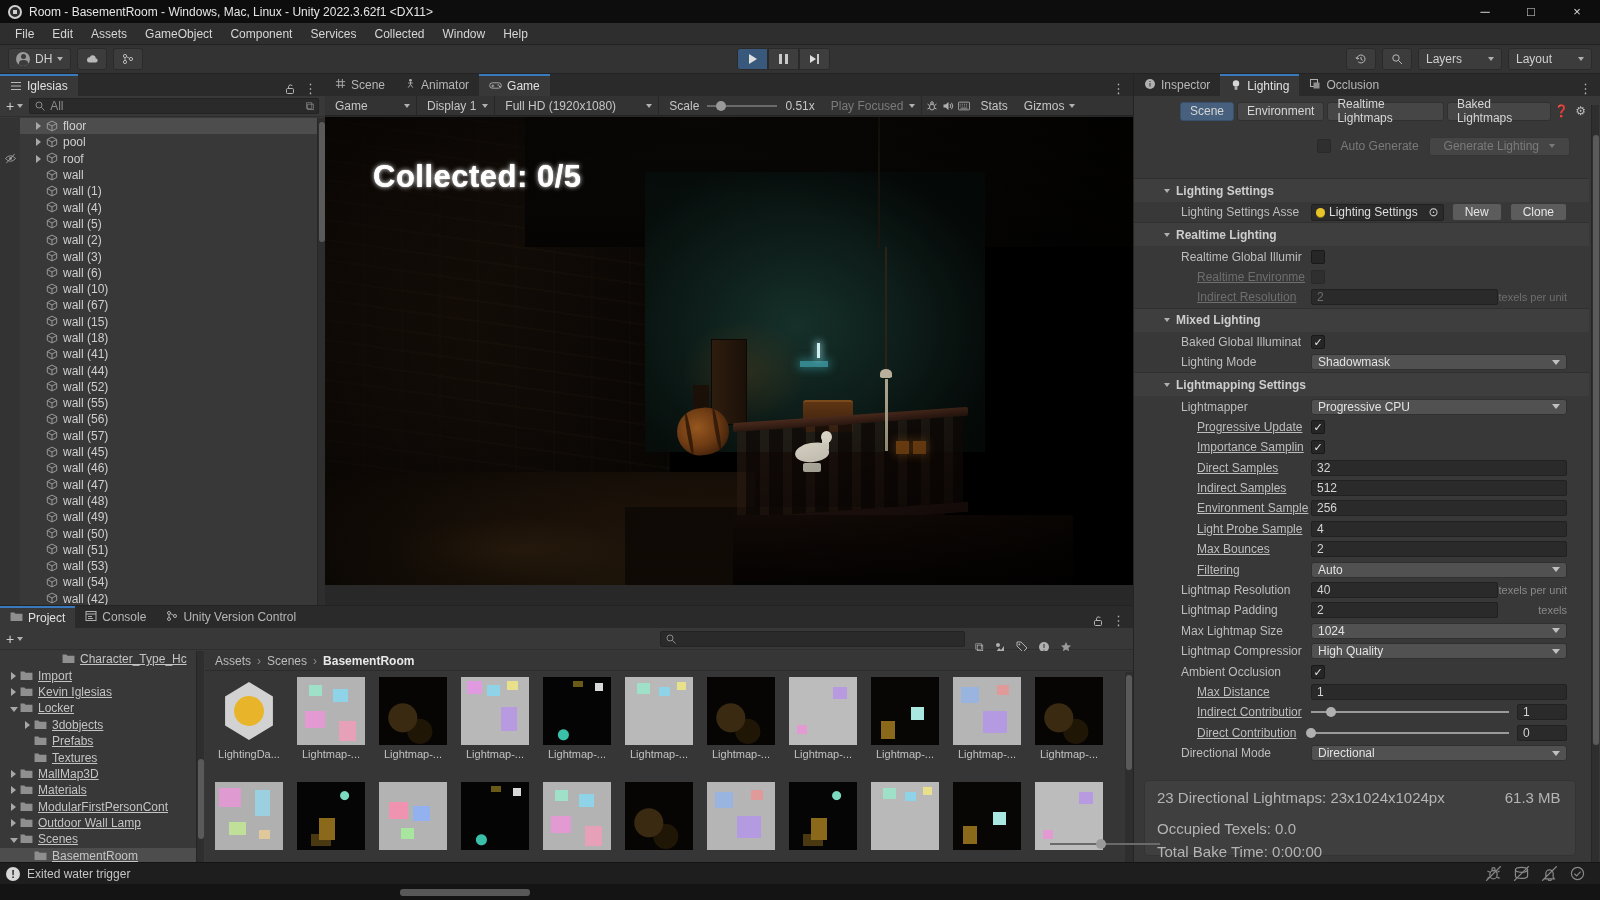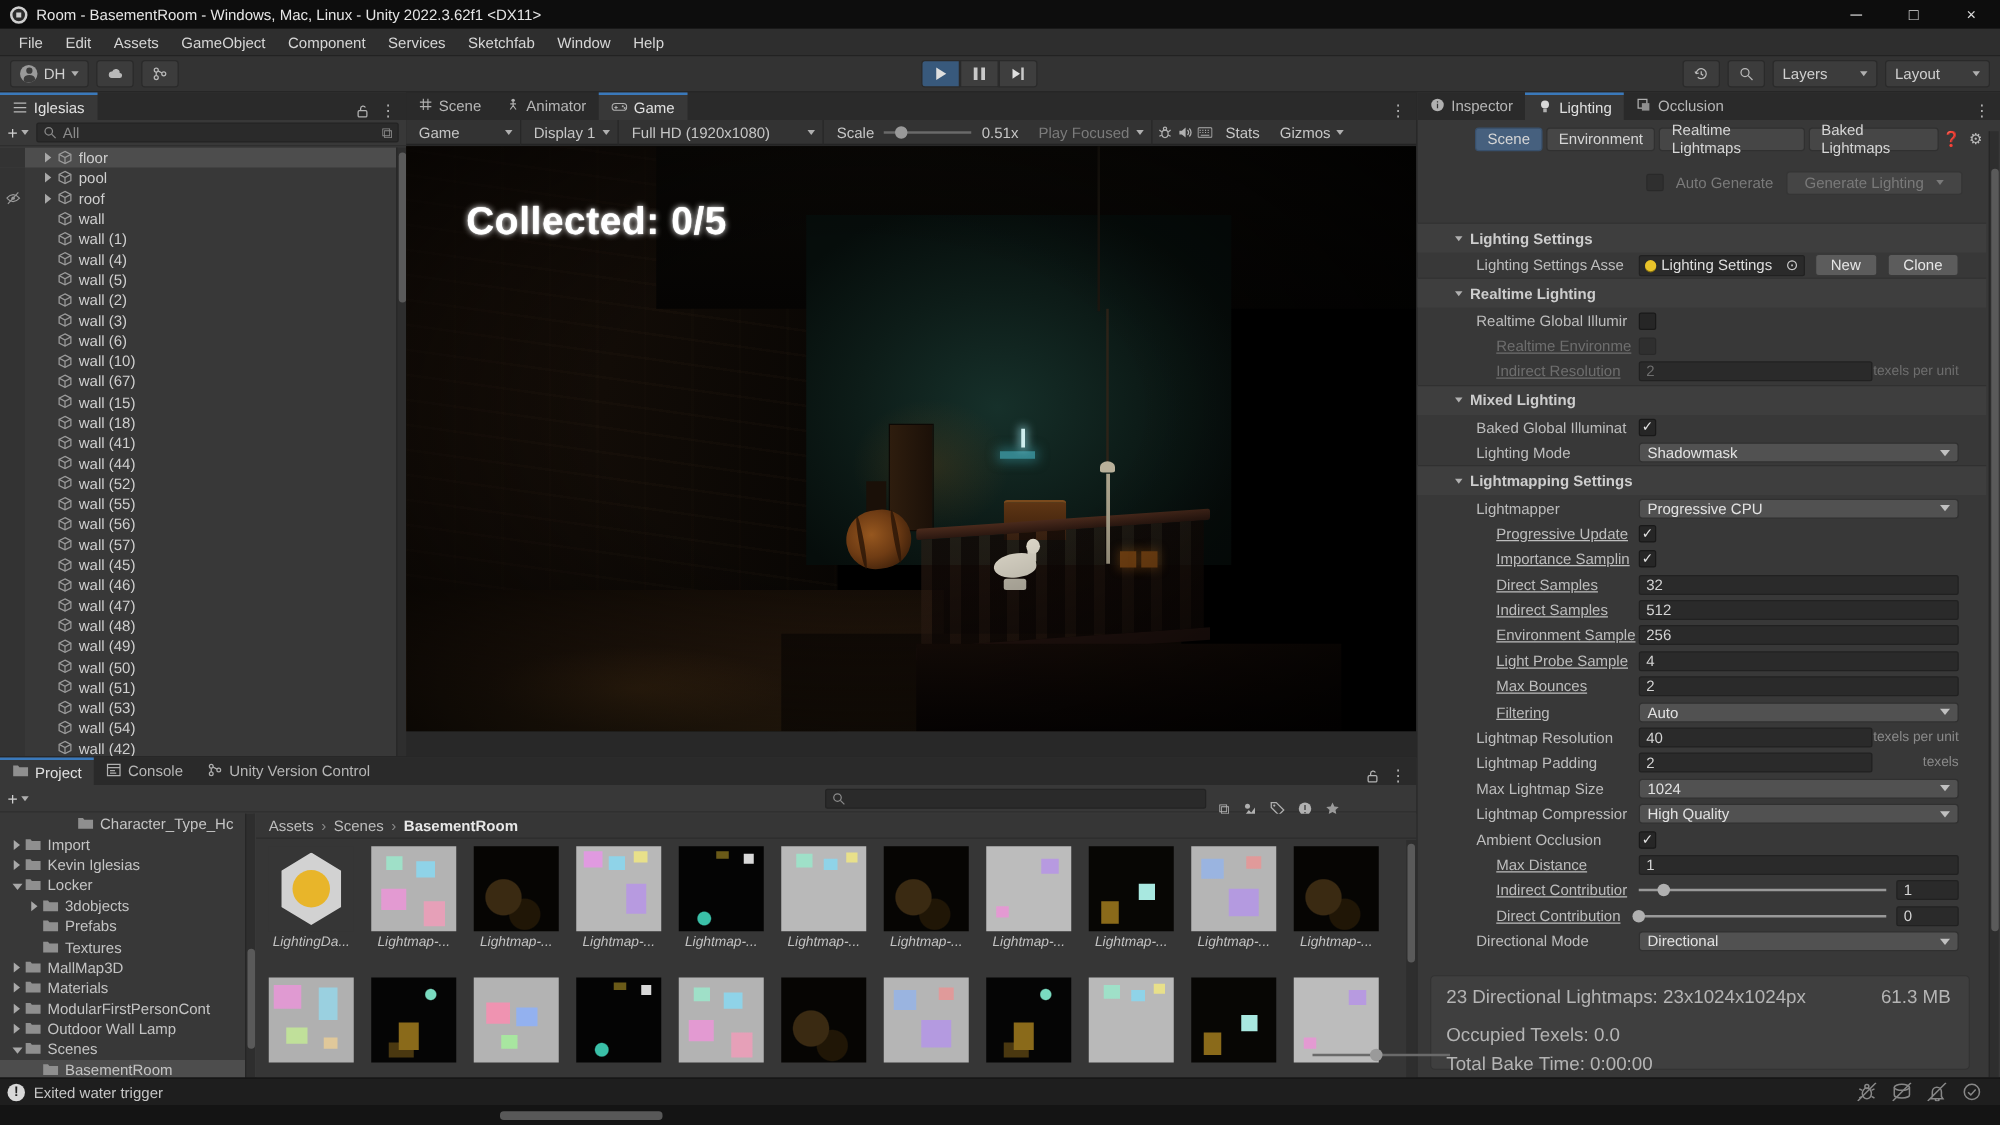--- a/index.html
+++ b/index.html
@@ -149,30 +149,30 @@
   #lt-stats { position:absolute; left:10px; top:706px; width:432px; height:76px; background:#3f3f3f; border:1px solid #333; border-radius:4px; padding:8px 12px; color:#b4b4b4; font-size:15px; }
   #lt-stats .srow { display:flex; margin-bottom:6px; }
   #lt-stats .ssize { margin-left:60px; }
 
   
   #project { left:0; top:605px; width:1133px; height:257px; background:#383838; border-top:1px solid #232323; }
   #proj-toolbar { height:22px; display:flex; align-items:center; padding:0 6px; border-bottom:1px solid #2e2e2e; }
   #proj-search { position:absolute; left:660px; top:25px; width:305px; height:16px; background:#2a2a2a; border:1px solid #232323; border-radius:2px; display:flex; align-items:center; padding:0 4px; gap:4px; color:#8a8a8a; }
   .pt-icons { position:absolute; left:975px; top:24px; display:flex; gap:10px; align-items:center; color:#b0b0b0; }
   #proj-tree { position:absolute; left:0; top:45px; width:204px; height:212px; overflow:hidden; border-right:1px solid #2c2c2c; }
-  .frow { display:flex; align-items:center; height:16.4px; white-space:nowrap; }
+  .frow { display:flex; align-items:center; height:16.4px; white-space:nowrap;text-decoration:underline; }
   .frow.sel { background:#4d4d4d; }
   .farrow { width:12px; flex:none; }
   .farrow.r::before { content:''; display:block; width:0; height:0; border-top:4px solid transparent; border-bottom:4px solid transparent; border-left:5px solid #a8a8a8; margin-left:3px; }
   .farrow.d::before { content:''; display:block; width:0; height:0; border-left:4px solid transparent; border-right:4px solid transparent; border-top:5px solid #a8a8a8; margin-left:2px; margin-top:2px; }
   .ficon { width:14px; height:12px; flex:none; margin-right:4px; }
   #proj-main { position:absolute; left:205px; top:45px; width:928px; height:212px; background:#363636; }
   #crumbs { height:20px; display:flex; align-items:center; gap:6px; padding-left:10px; border-bottom:1px solid #2c2c2c; color:#bdbdbd; }
   #crumbs .sep { color:#8a8a8a; } #crumbs .last { font-weight:bold; color:#e8e8e8; }
-  #grid { position:absolute; left:0; top:21px; width:920px; height:191px; overflow:hidden;font-style:italic; }
+  #grid { position:absolute; left:0; top:21px; width:920px; height:191px; overflow:hidden; }
   .arow { display:flex; gap:14px; padding-left:10px; margin-top:5px; }
   .cell { width:68px; flex:none; display:flex; flex-direction:column; align-items:center; }
   .thumb { width:68px; height:68px; background-repeat:no-repeat; }
   .alabel { margin-top:3px; font-size:11px; color:#c2c2c2; white-space:nowrap; }
   .t-licon { background:#363636; position:relative; }
   .t-licon::before { content:''; position:absolute; left:8px; top:5px; width:52px; height:58px; background:#d2d2d2;
     clip-path:polygon(50% 0,96% 25%,96% 75%,50% 100%,4% 75%,4% 25%, 4% 40%, 20% 40%, 20% 60%, 4% 60%, 4% 25%); }
   .t-licon::after { content:''; position:absolute; left:19px; top:19px; width:30px; height:30px; border-radius:50%; background:#e8b52a; }
   .t-p1 { background-color:#b3b3b3; background-image:linear-gradient(#e39ad2,#e39ad2),linear-gradient(#8fd3e8,#8fd3e8),linear-gradient(#e6a0b8,#e6a0b8),linear-gradient(#9fe0c8,#9fe0c8);
     background-size:20px 17px,15px 13px,17px 20px,13px 11px; background-position:8px 34px,36px 12px,42px 44px,12px 8px; }
@@ -227,21 +227,21 @@
     </span>
   </div>
 
   <div id="menubar" class="abs">
       <span class="mi">File</span>
       <span class="mi">Edit</span>
       <span class="mi">Assets</span>
       <span class="mi">GameObject</span>
       <span class="mi">Component</span>
       <span class="mi">Services</span>
-      <span class="mi">Sketchfab</span>
+      <span class="mi">Collected</span>
       <span class="mi">Window</span>
       <span class="mi">Help</span>
     </div>
 
   <div id="maintoolbar" class="abs">
     <div class="tb-left">
       <div class="chip">
         <span class="avatar"></span>
         <span>DH</span>
         <span class="car sm"></span>

